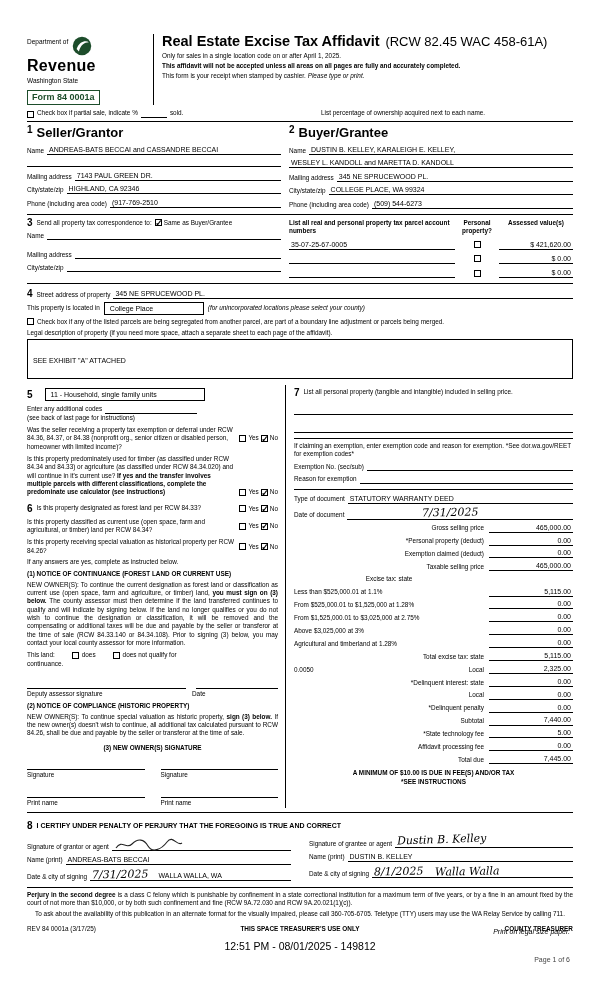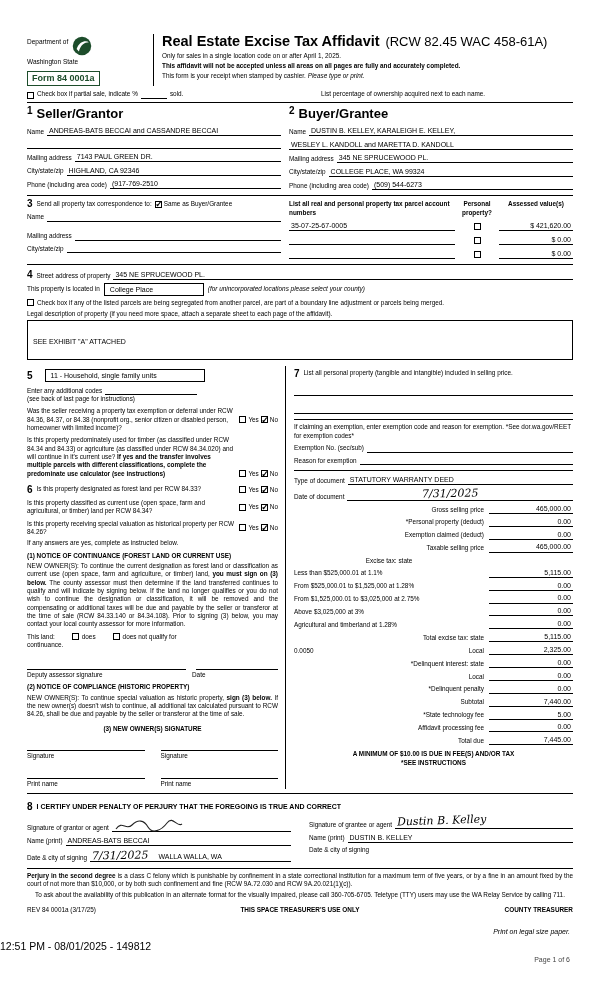--- a/index.html
+++ b/index.html
@@ -83,40 +83,41 @@
   .handsig{font-family:"DejaVu Serif",serif;font-style:italic;font-size:11px;transform:rotate(-2deg);display:inline-block;}
   
   .perjury{border-top:1px solid #000;margin-top:6px;padding-top:2.5px;text-align:justify;}
   .altfmt{text-align:center;margin-top:2.5px;}
   .revrow{display:flex;margin-top:7px;align-items:flex-start;}
   .revrow .mid-t{flex:1;text-align:center;font-weight:bold;}
   .revrow .right-t{width:120px;text-align:right;font-weight:bold;}
   
   .bottom{position:absolute;left:0;right:0;top:926px;height:60px;}
   .legalnote{position:absolute;right:30px;top:2px;font-style:italic;font-size:7px;}
-  .stamp{text-align:left;font-size:10.5px;margin-top:14px;}
+  .stamp{text-align:center;font-size:10.5px;margin-top:14px;}
   .pageno{position:absolute;right:30px;top:30px;font-size:7px;color:#444;}
 </style>
 </head>
 <body>
 
 <div class="page">
   <div class="doc">
 
     <div class="hdr">
       <div class="hdr-l">
         <div class="dept-row">
           <span class="dept">Department of</span>
           <span>
             <svg width="20" height="20" viewBox="0 0 26 26">
                 <circle cx="13" cy="13" r="12" fill="#1d4d2b"></circle>
                 <path d="M6 17 C9 7, 18 5, 22 8 C16 8, 11 12, 9 20 Z" fill="#fff"></path>
               </svg>
           </span>
         </div>
+        <div class="rev">Revenue</div>
         <div class="wa">Washington State</div>
         <div class="formno">Form 84 0001a</div>
       </div>
       <div class="hdr-r">
         <div>
           <span class="t1">Real Estate Excise Tax Affidavit</span>
           <span class="t2">(RCW 82.45 WAC 458-61A)</span>
         </div>
         <div class="note">Only for sales in a single location code on or after April 1, 2025.</div>
         <div class="note b">This affidavit will not be accepted unless all areas on all pages are fully and accurately completed.</div>
@@ -521,20 +522,24 @@
           <div class="fr">
             <span class="lb">Signature of grantee or agent</span>
             <span class="fl" style="min-height:13px;"><span class="handsig">Dustin B. Kelley</span></span>
           </div>
           <div class="fr">
             <span class="lb">Name (print)</span>
             <span class="fl">DUSTIN B. KELLEY</span>
           </div>
           <div class="fr">
             <span class="lb">Date &amp; city of signing</span>
+            <span class="fl" style="min-height:13px;display:flex;align-items:flex-end;gap:12px;">
+                <span class="hand">8/1/2025</span>
+                <span class="hand">Walla Walla</span>
+              </span>
           </div>
         </div>
       </div>
     </div>
 
     <div class="perjury">
       <span class="b">Perjury in the second degree</span><span> is a class C felony which is punishable by confinement in a state correctional institution for a maximum term of five years, or by a fine in an amount fixed by the court of not more than $10,000, or by both such confinement and fine (RCW 9A.72.030 and RCW 9A.20.021(1)(c)).</span>
     </div>
     <div class="altfmt">To ask about the availability of this publication in an alternate format for the visually impaired, please call 360-705-6705. Teletype (TTY) users may use the WA Relay Service by calling 711.</div>
     <div class="revrow">

